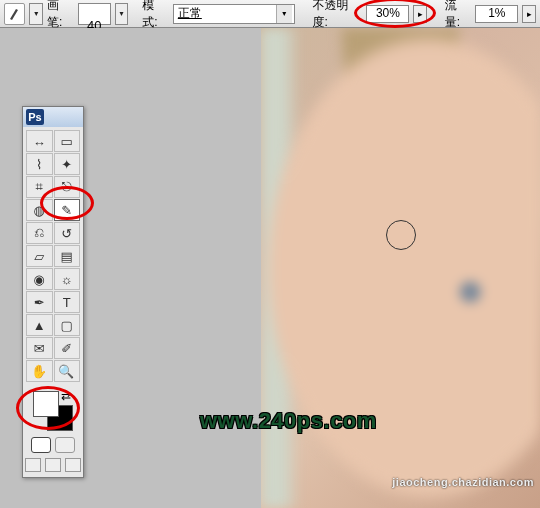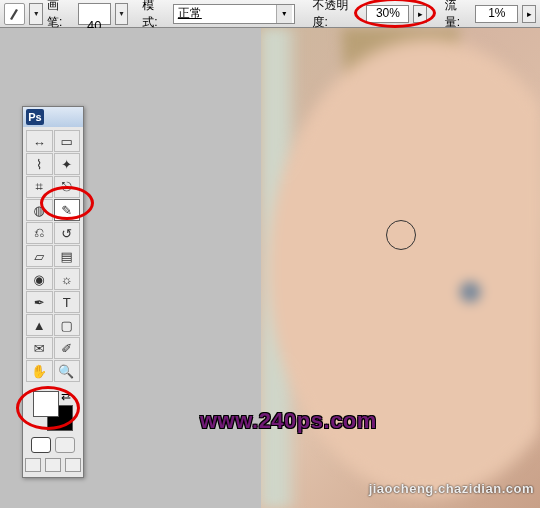--- a/index.html
+++ b/index.html
@@ -186,27 +186,27 @@
   .bottom-row {
     display:flex; gap:4px; justify-content:center;
     padding: 3px 0 5px 0;
   }
   .bottom-btn{
     width:16px;height:14px;border:1px solid #999;background:#eee;
   }
   
   .wm {
     position:absolute;
-    color:#701a75;
+    color:#14532d;
     font-weight:600;
     text-shadow: -1px -1px 0 #000, 1px -1px 0 #000, -1px 1px 0 #000, 1px 1px 0 #000;
   }
   .wm1 { left: 200px; top: 380px; font-size: 22px; letter-spacing:0.5px; font-family: Arial, sans-serif; }
   .wm2 { right: 6px; bottom: 14px; font-size: 16px; }
-  .wm3 { right: 6px; bottom: 12px; font-size: 13px; color:#eee; text-shadow:0 0 2px #000; letter-spacing:0.5px;}
+  .wm3 { right: 6px; bottom: 20px; font-size: 11px; color:#eee; text-shadow:0 0 2px #000; letter-spacing:0.5px;}
 </style>
 </head>
 <body>
 
 <div class="options-bar">
   <div class="opt-btn tool">
     <svg width="14" height="14" viewBox="0 0 14 14">
         <path d="M2 12 L8 2 L10 3 L4 13 Z" fill="#444"></path>
       </svg>
   </div>

